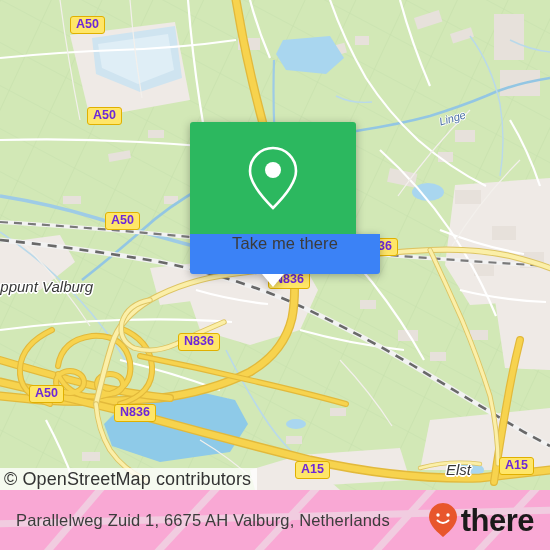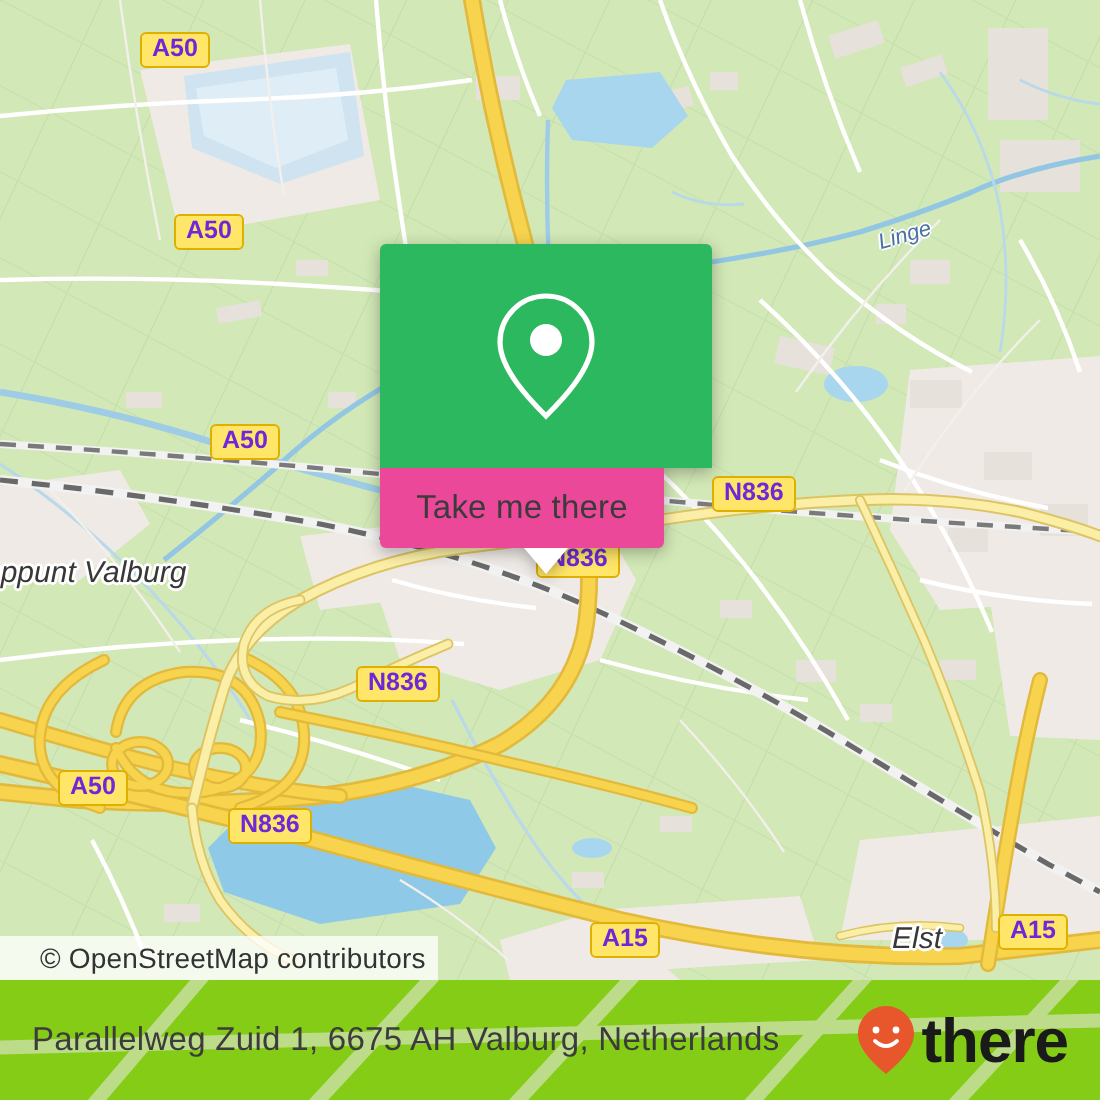--- a/index.html
+++ b/index.html
@@ -25,24 +25,24 @@
     background: #d2e8b6;
   }
   #map svg { display:block; }
 
   
   #osm-attrib {
     position: absolute;
     left: 0; top: 468px;
     height: 34px;
     line-height: 22px;
-    padding: 0 6px 0 20px;
+    padding: 0 6px 0 4px;
     background: rgba(255,255,255,0.78);
     color: #333;
-    font-size: 14px;
+    font-size: 18px;
     letter-spacing: .1px;
     white-space: nowrap;
     z-index: 40;
   }
 
   
   #popup {
     position: absolute;
     left: 190px; top: 122px;
     width: 166px;
@@ -51,26 +51,26 @@
   }
   #popup-green {
     width: 166px; height: 112px;
     background: #2cb85f;
     border-radius: 3px 3px 0 0;
     display: flex;
     align-items: center;
     justify-content: center;
   }
   #popup-white {
-    width: 142px;
+    width: 190px;
     height: 40px;
-    background: #ec4899;
+    background: #3b82f6;
     border-radius: 0 0 3px 3px;
     display: flex;
-    align-items: center;
+    align-items: flex-start;
     justify-content: center;
   }
   #popup-label {
     font-size: 16.5px;
     color: #3b3b3b;
     letter-spacing: .1px;
   }
   #popup-tail {
     position: absolute;
     left: 50%;
@@ -80,21 +80,21 @@
     border-left: 11px solid transparent;
     border-right: 11px solid transparent;
     border-top: 13px solid #ffffff;
   }
 
   
   #footer {
     position: absolute;
     left: 0; top: 490px;
     width: 550px; height: 60px;
-    background: #84cc16;
+    background: #f9a8d4;
     overflow: hidden;
   }
   #footer-watermark {
     position:absolute; left:0; top:0; width:550px; height:60px;
     opacity: .55;
   }
   #footer-inner {
     position: relative;
     width: 550px; height: 60px;
     display: flex;

